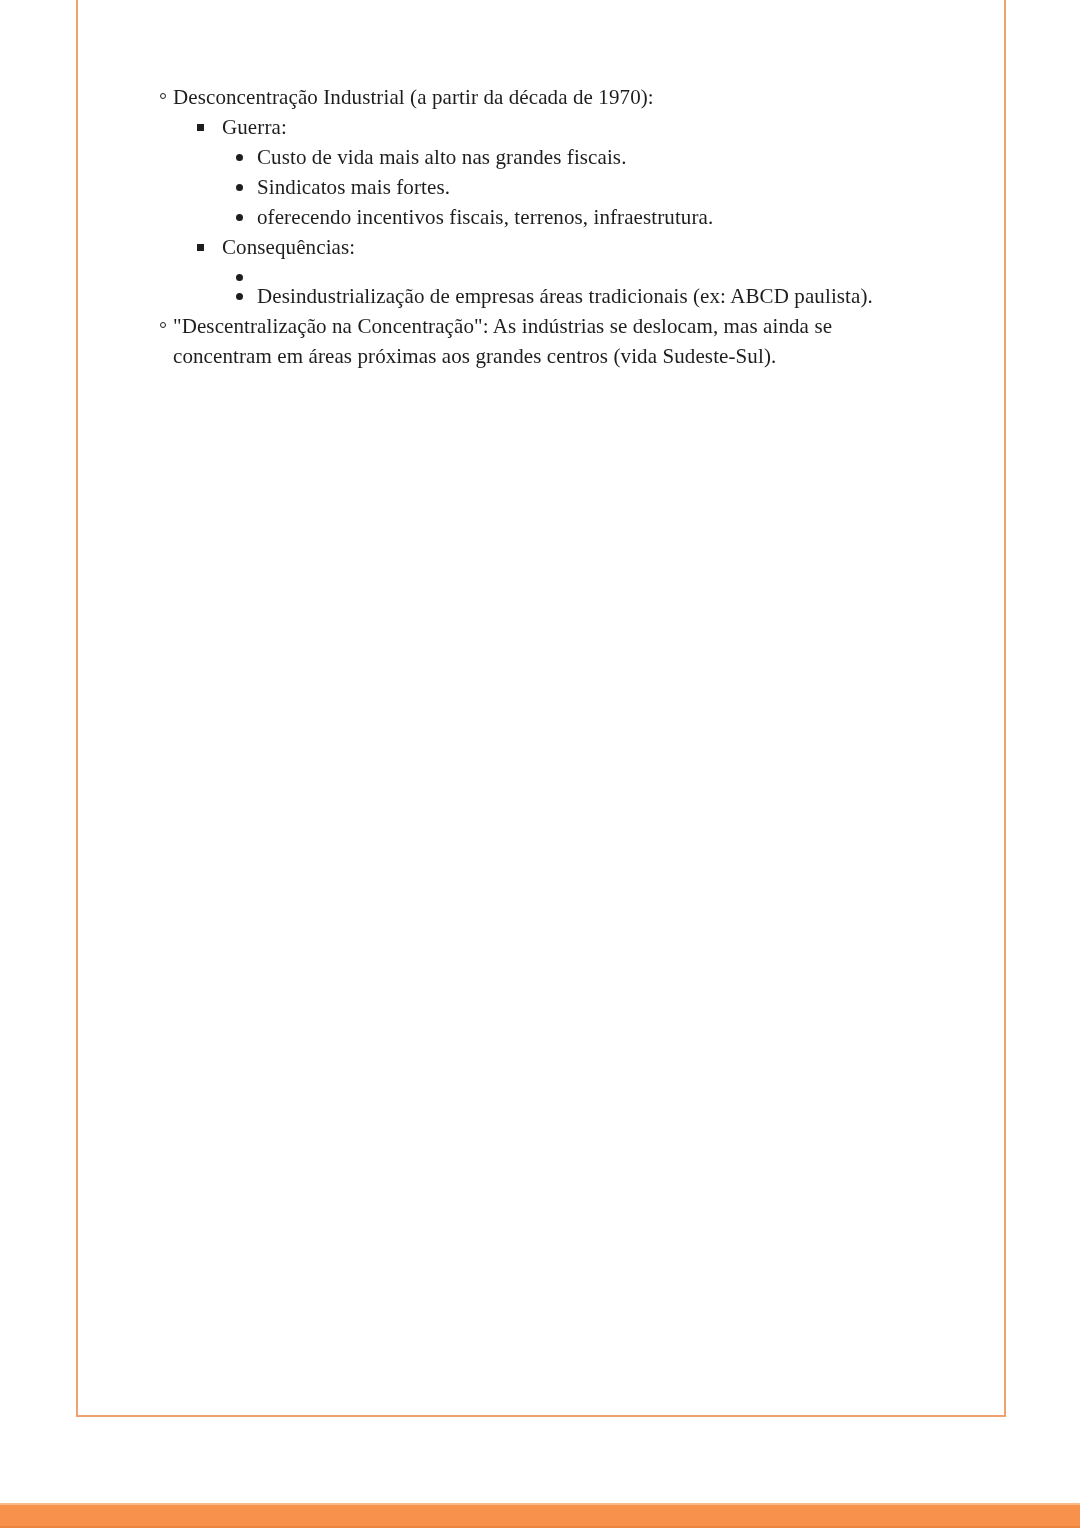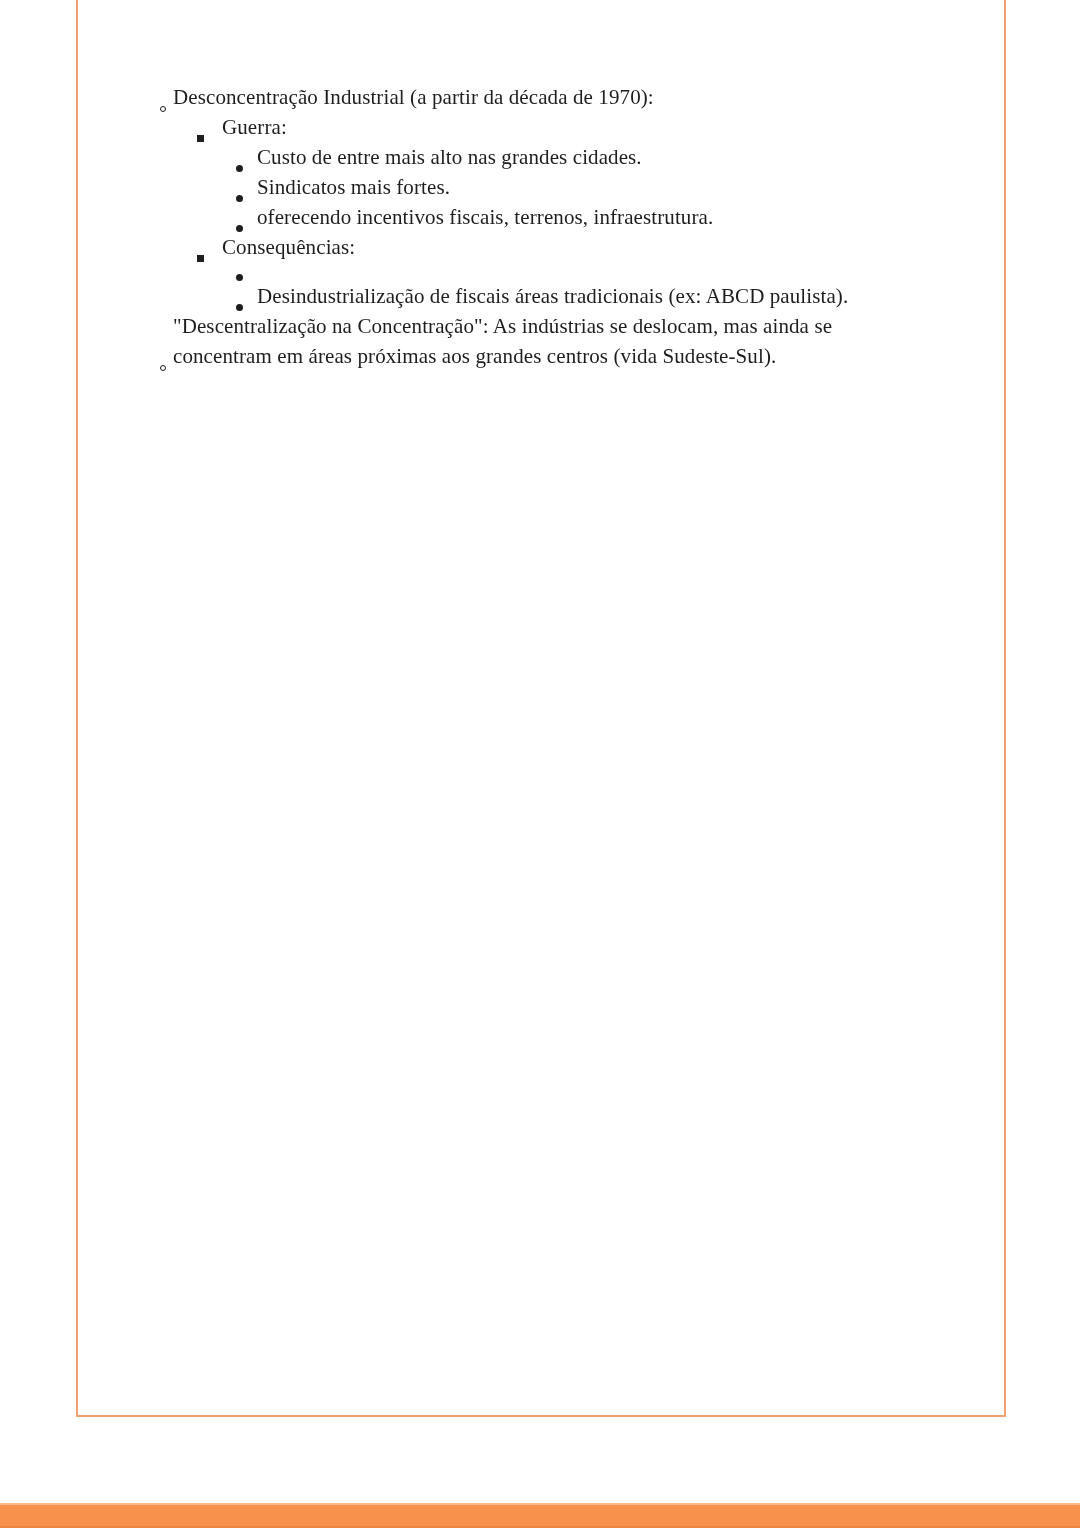--- a/index.html
+++ b/index.html
@@ -17,21 +17,21 @@
     left: 76px; top: -10px;
     width: 930px; height: 1427px;
     border: 2px solid var(--frame-color, #efa26f);
     background: transparent;
   }
   .doc {
     position: absolute;
     left: 0; top: 82px;
     width: 1080px;
   }
-  .li { display: flex; align-items: flex-end; }
+  .li { display: flex; align-items: flex-start; }
   .text-block { min-width: 0; }
   .line {
     font-size: 21px;
     line-height: 30px;
     white-space: nowrap;
     letter-spacing: 0.1px;
   }
   .bullet { flex: 0 0 auto; }
   .lvl1 { margin-left: 160px; }
   .lvl1 > .bullet {
@@ -79,21 +79,21 @@
   <div class="li lvl2">
     <span class="bullet"></span>
     <div class="text-block">
       <div class="line">Guerra:</div>
     </div>
   </div>
 
   <div class="li lvl3">
     <span class="bullet"></span>
     <div class="text-block">
-      <div class="line">Custo de entre mais alto nas grandes cidades.</div>
+      <div class="line">Custo de vida mais alto nas grandes fiscais.</div>
     </div>
   </div>
 
   <div class="li lvl3">
     <span class="bullet"></span>
     <div class="text-block">
       <div class="line">Sindicatos mais fortes.</div>
     </div>
   </div>
 
@@ -111,21 +111,21 @@
     </div>
   </div>
 
   <div class="li lvl3">
     <span class="bullet"></span>
   </div>
 
   <div class="li lvl3">
     <span class="bullet"></span>
     <div class="text-block">
-      <div class="line">Desindustrialização de fiscais áreas tradicionais (ex: ABCD paulista).</div>
+      <div class="line">Desindustrialização de empresas áreas tradicionais (ex: ABCD paulista).</div>
     </div>
   </div>
 
   <div class="li lvl1">
     <span class="bullet"></span>
     <div class="text-block">
       <div class="line">"Descentralização na Concentração": As indústrias se deslocam, mas ainda se</div>
       <div class="line">concentram em áreas próximas aos grandes centros (vida Sudeste-Sul).</div>
     </div>
   </div>

